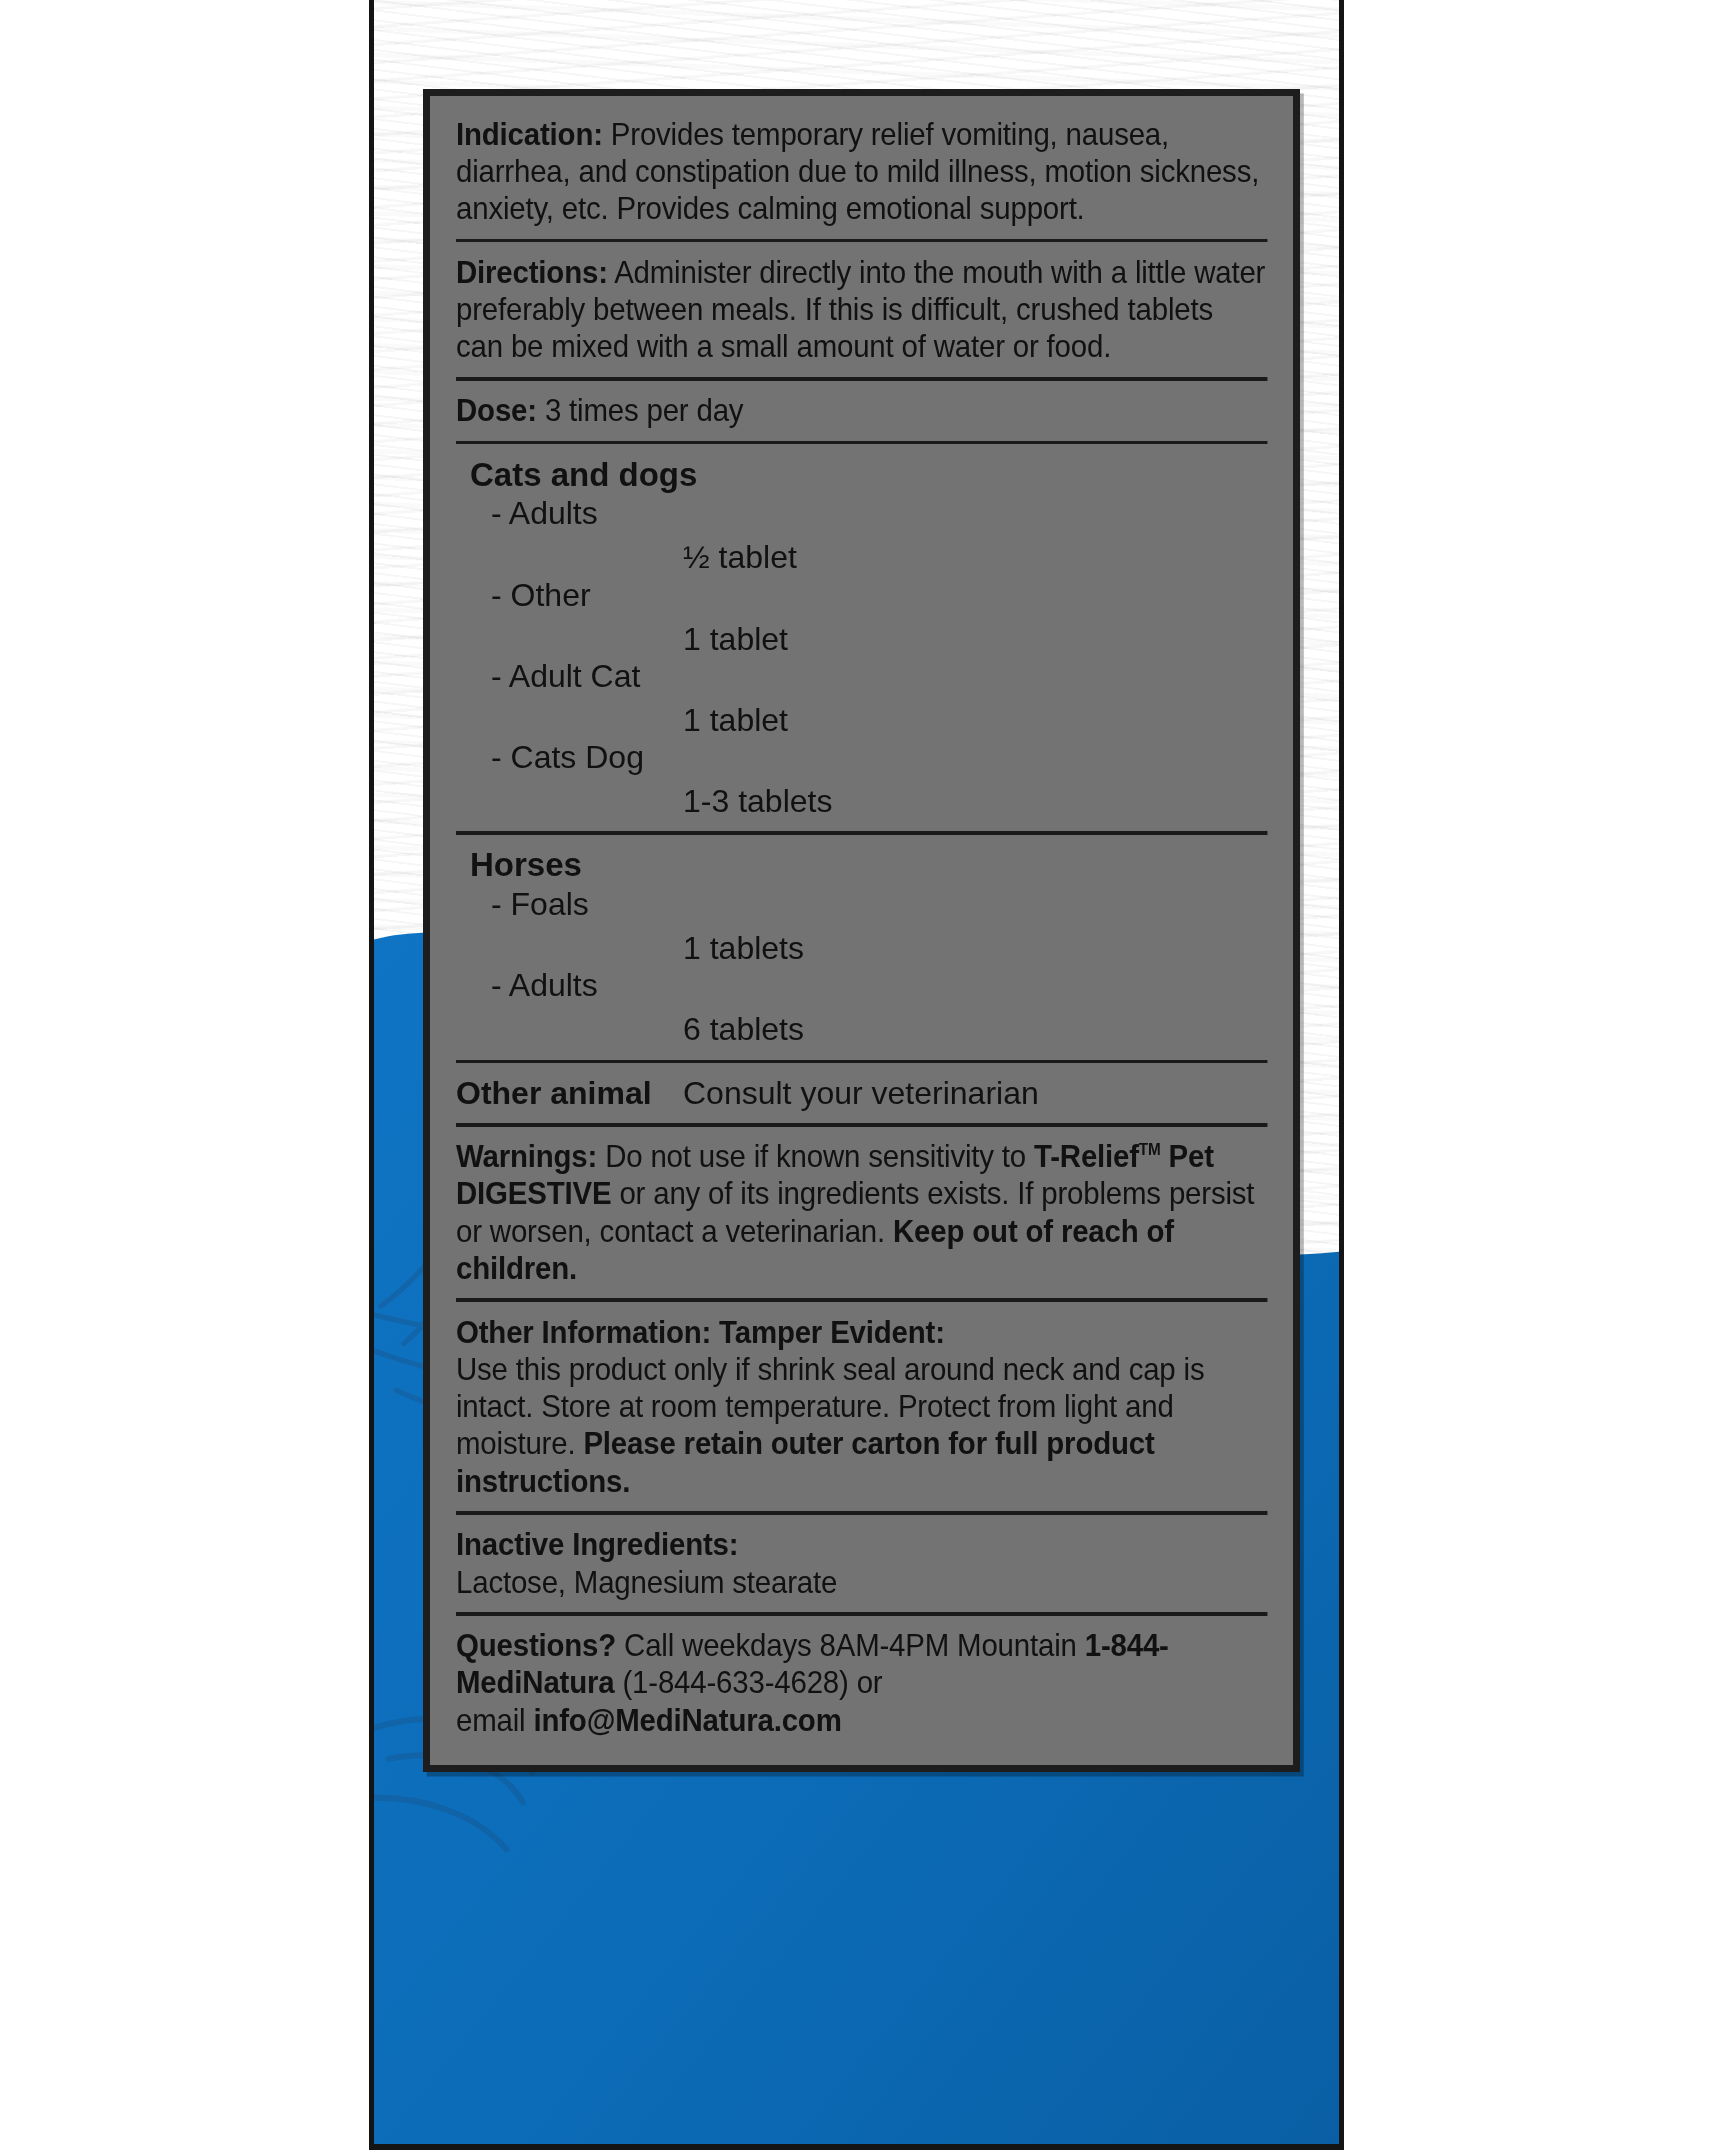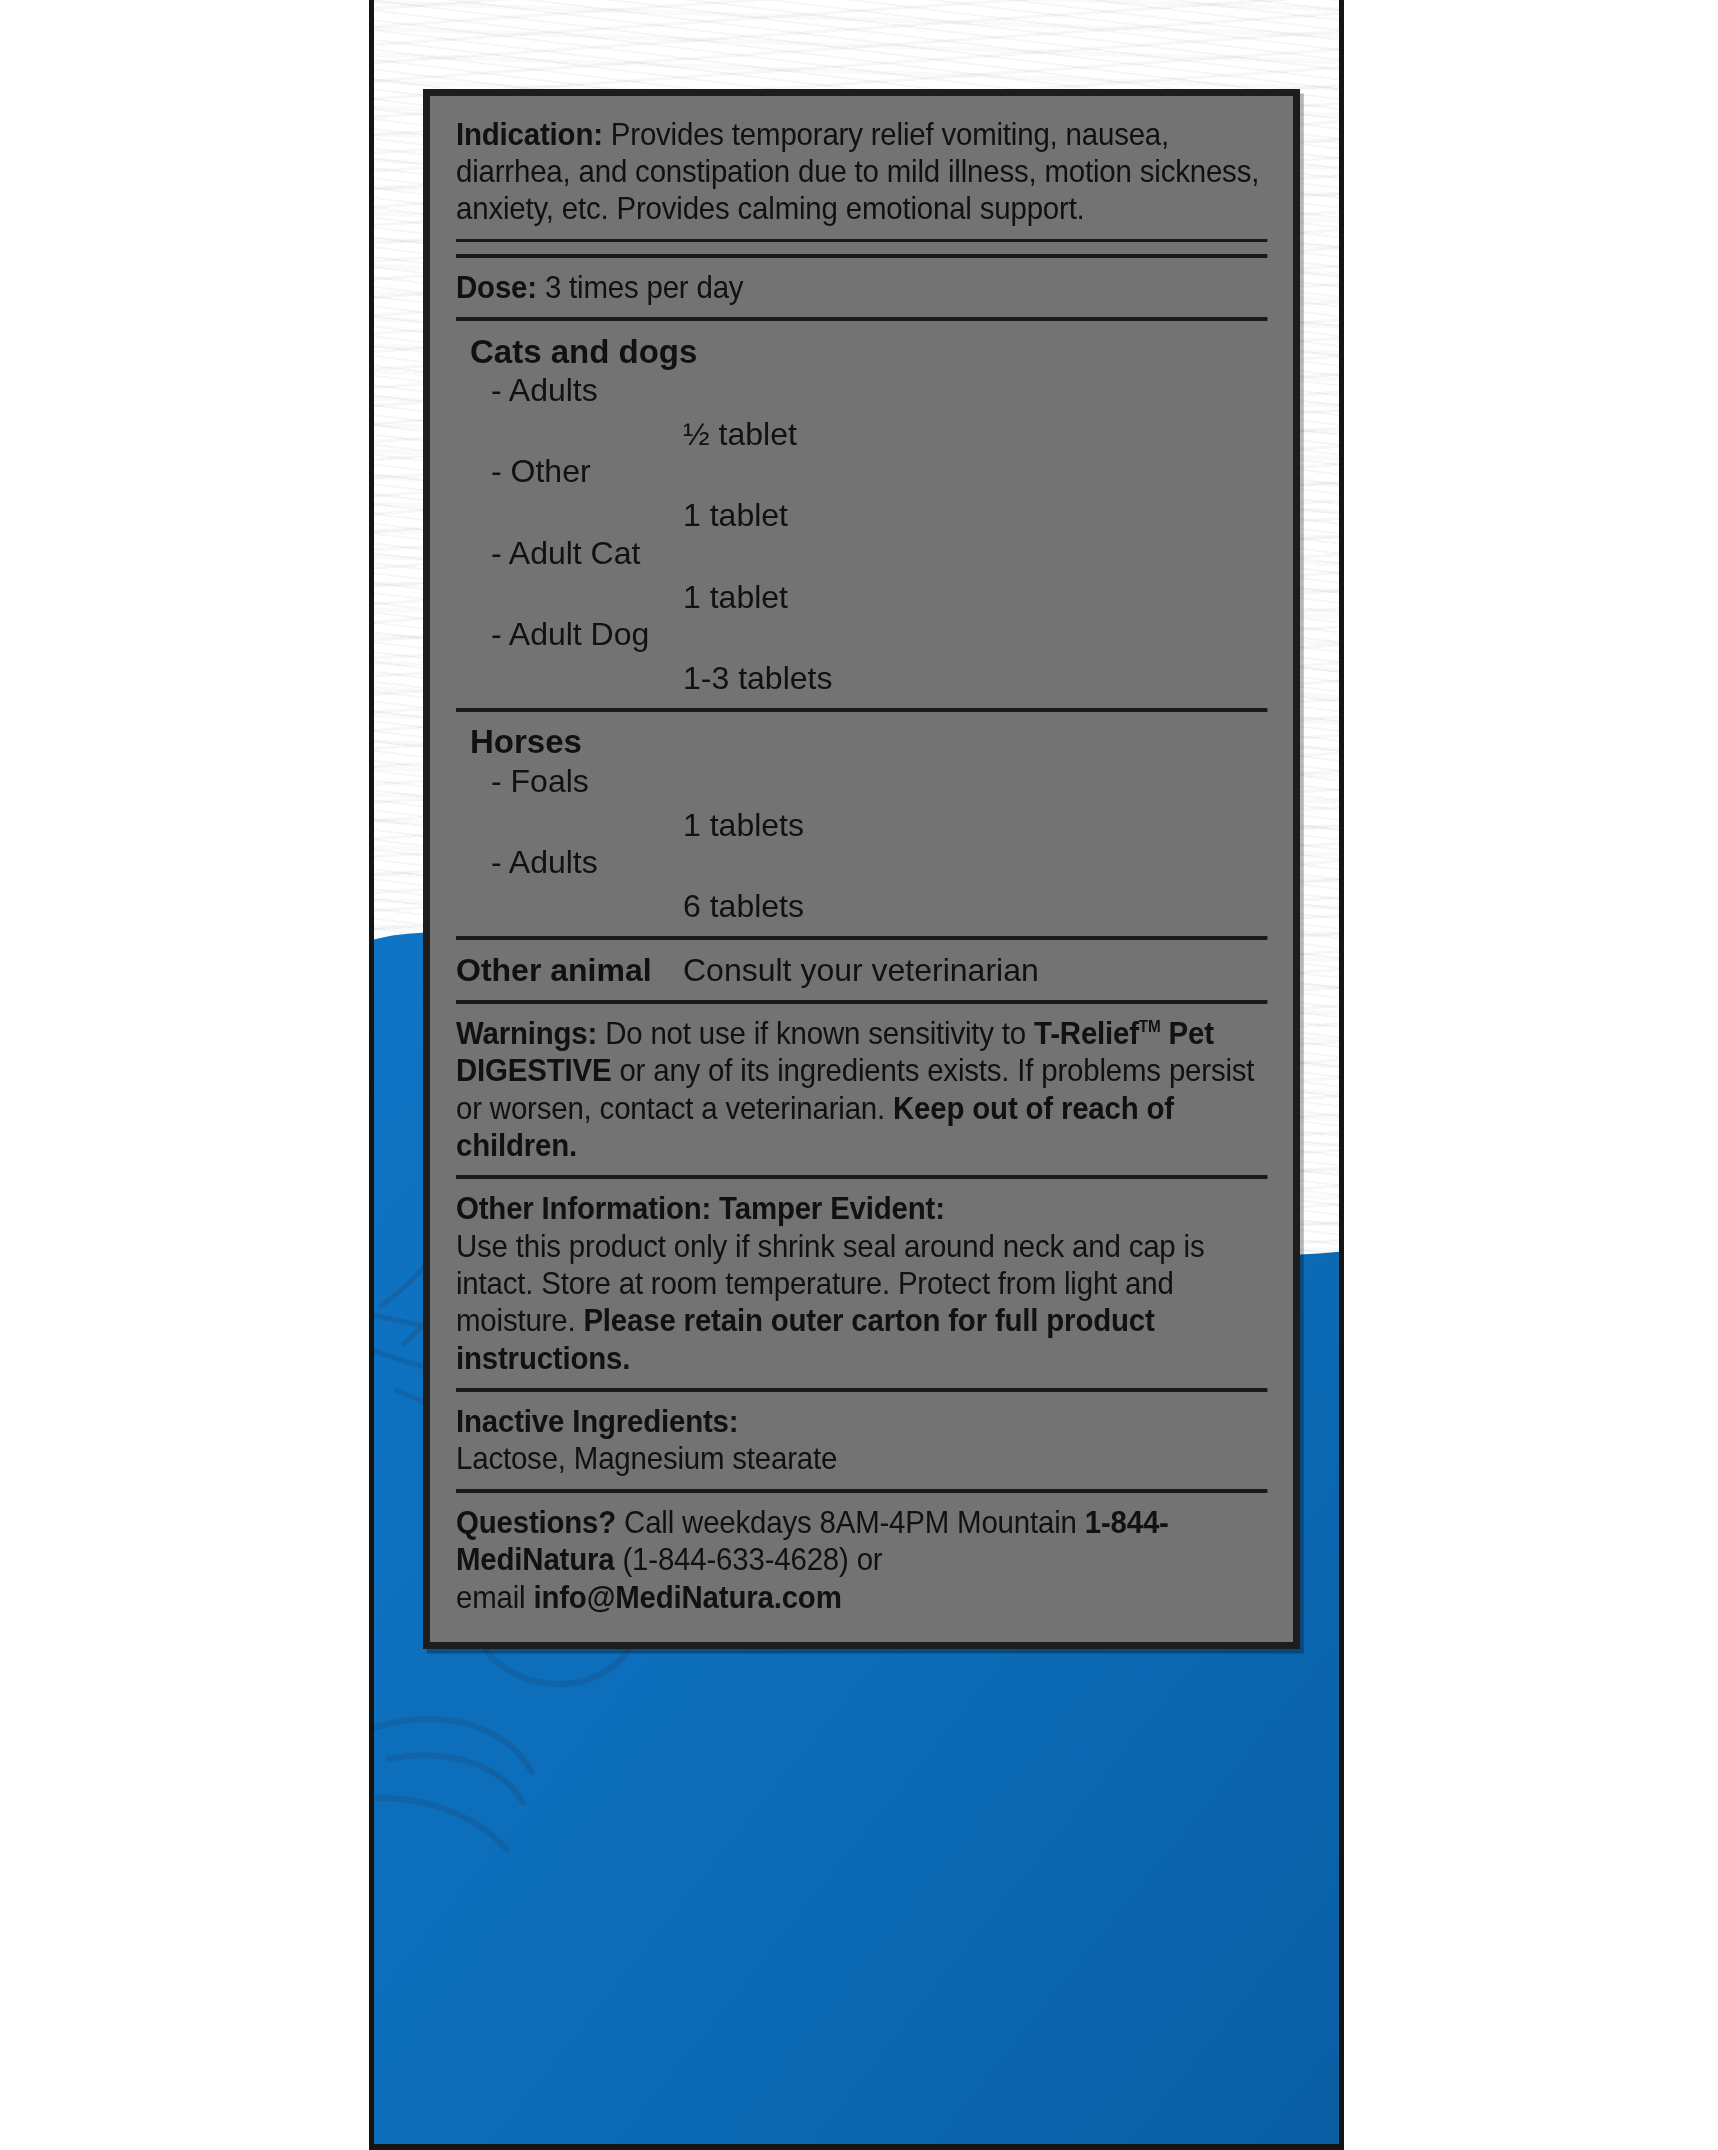--- a/index.html
+++ b/index.html
@@ -152,20 +152,23 @@
     </div>
 
     <div class="facts-box">
 
       <div class="sec-block">
         <div class="fact"><b>Indication:</b><span> Provides temporary relief vomiting, nausea, diarrhea, and constipation due to mild illness, motion sickness, anxiety, etc. Provides calming emotional support.</span></div>
       </div>
 
       <div class="rule"></div>
 
+      <div class="sec-block">
+        <div class="fact"><b>Directions:</b><span> Administer directly into the mouth with a little water preferably between meals. If this is difficult, crushed tablets can be mixed with a small amount of water or food.</span></div>
+      </div>
 
       <div class="rule"></div>
 
       <div class="sec-block">
         <div class="fact"><b>Dose:</b><span> 3 times per day</span></div>
       </div>
 
       <div class="rule"></div>
 
       <div class="sec-block">
@@ -176,21 +179,21 @@
         </div>
         <div class="dose-row">
           <span class="animal">- Other</span>
           <span class="amt">1 tablet</span>
         </div>
         <div class="dose-row">
           <span class="animal">- Adult Cat</span>
           <span class="amt">1 tablet</span>
         </div>
         <div class="dose-row">
-          <span class="animal">- Adult Dog</span>
+          <span class="animal">- Cats Dog</span>
           <span class="amt">1-3 tablets</span>
         </div>
       </div>
 
       <div class="rule"></div>
 
       <div class="sec-block">
         <div class="grp-title">Horses</div>
         <div class="dose-row">
           <span class="animal">- Foals</span>

